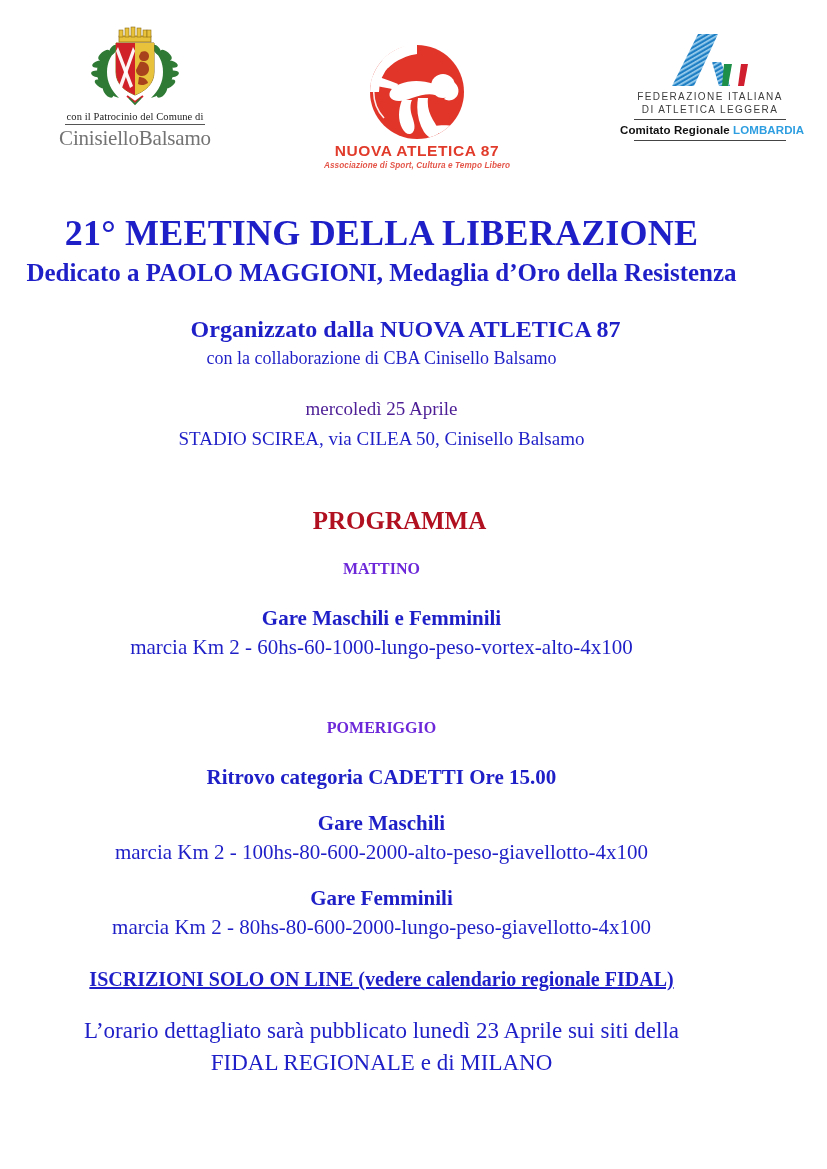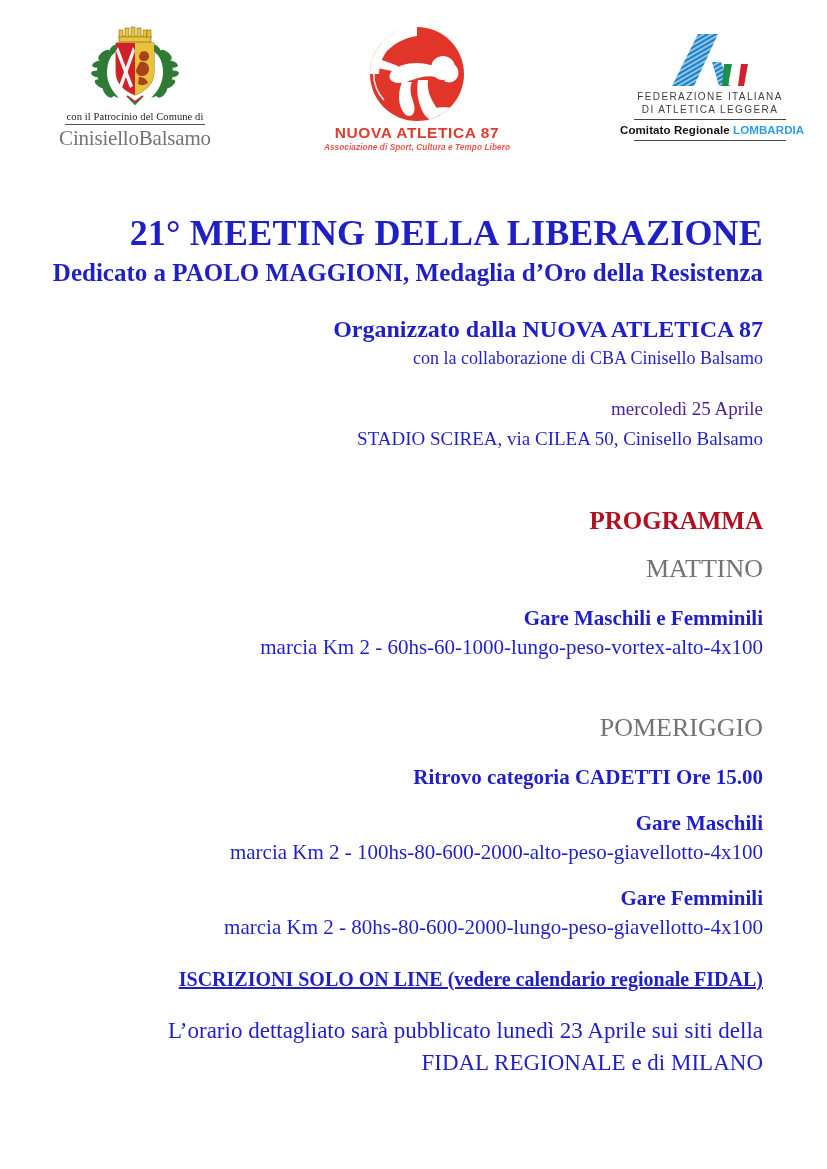--- a/index.html
+++ b/index.html
@@ -43,21 +43,21 @@
     font-family: "Liberation Serif", "DejaVu Serif", serif;
     font-size: 21px;
     color: #737373;
     line-height: 24px;
     letter-spacing: -0.2px;
     margin-top: 1px;
     white-space: nowrap;
   }
 
   
-  #logo-nuova { left: 322px; top: 22px; width: 190px; }
+  #logo-nuova { left: 322px; top: 40px; width: 190px; }
   #logo-nuova .mark { width: 190px; height: 102px; display: block; }
   .na-name {
     font-family: "Liberation Sans", "DejaVu Sans", sans-serif;
     font-weight: bold;
     font-size: 15.5px;
     color: #e13b2b;
     letter-spacing: .6px;
     line-height: 18px;
     white-space: nowrap;
   }
@@ -102,21 +102,21 @@
   .fidal-rule2 {
     width: 152px;
     height: 1px;
     background: #444;
     margin: 3px auto 0 auto;
   }
 
   
   .poster {
     width: 763px;
-    text-align: right;
+    text-align: center;
     color: #1f1fc8;
   }
   .ln { white-space: nowrap; }
 
   .title-main {
     font-size: 36px;
     font-weight: bold;
     color: #1f1fc8;
     line-height: 42px;
     letter-spacing: .2px;
@@ -158,23 +158,23 @@
 
   .programma {
     font-size: 25px;
     font-weight: bold;
     color: #b01020;
     line-height: 30px;
     margin-top: 54px;
     padding-left: 36px;
   }
   .session-title {
-    font-size: 26px;
-    font-weight: normal;
-    color: #737373;
+    font-size: 16px;
+    font-weight: bold;
+    color: #6d28d9;
     line-height: 26px;
     margin-top: 20px;
   }
   .session-title.afternoon { margin-top: 54px; }
 
   .ritrovo {
     font-size: 21px;
     font-weight: bold;
     color: #1f1fc8;
     line-height: 28px;

